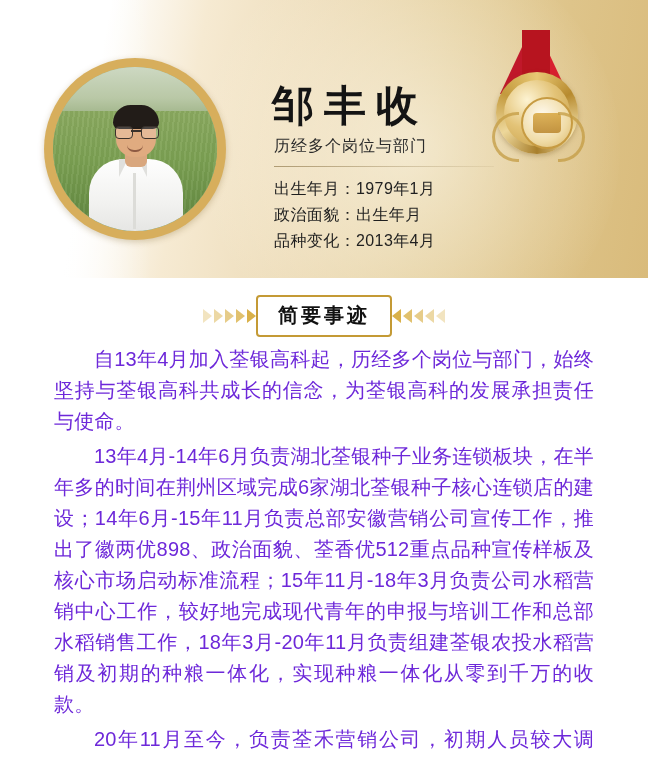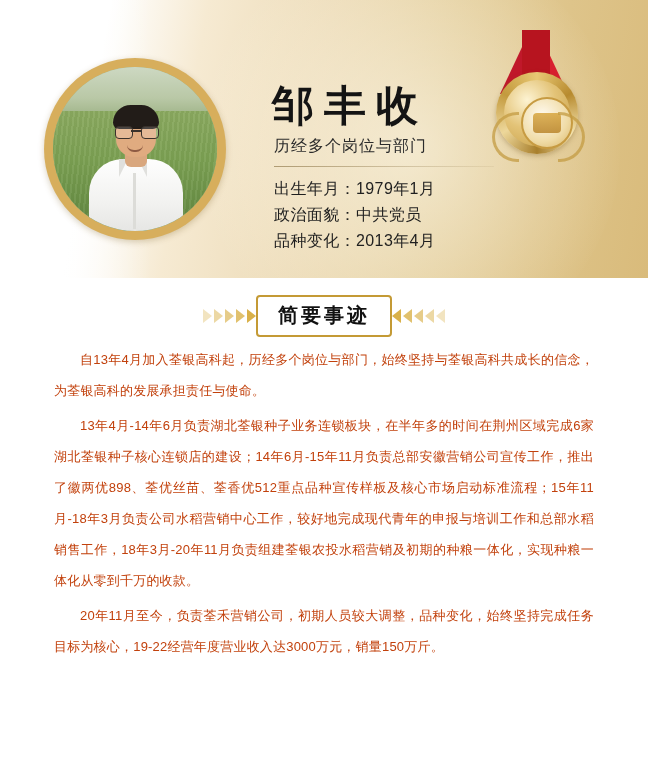--- a/index.html
+++ b/index.html
@@ -341,26 +341,26 @@
 
   
   .body-text {
     position: absolute;
     left: 54px;
     top: 344px;
     width: 540px;
   }
   .body-text p {
     margin: 0 0 4px 0;
-    font-size: 13px;
+    font-size: 20px;
     line-height: 31px;
     text-align: justify;
     text-justify: inter-ideograph;
     text-indent: 2em;
-    color: #c2410c;
+    color: #6d28d9;
     letter-spacing: 0.2px;
   }
 </style>
 </head>
 <body>
 
 <div class="page">
 
   <div class="header">
     <div class="header-soft-glow"></div>
@@ -402,21 +402,21 @@
       </div>
       <div class="medal-laurel-l"></div>
       <div class="medal-laurel-r"></div>
     </div>
 
     <div class="name">邹丰收</div>
     <div class="role">历经多个岗位与部门</div>
     <div class="meta-divider"></div>
     <div class="meta-list">
       <div class="meta-row">出生年月：1979年1月</div>
-      <div class="meta-row">政治面貌：中共党员</div>
+      <div class="meta-row">政治面貌：出生年月</div>
       <div class="meta-row">品种变化：2013年4月</div>
     </div>
   </div>
 
   <div class="section-heading">
     <div class="arrow-strip arrow-r">
       <span class="a1"></span>
         <span class="a2"></span>
         <span class="a3"></span>
         <span class="a4"></span>
@@ -427,17 +427,17 @@
       <span class="a5"></span>
         <span class="a4"></span>
         <span class="a3"></span>
         <span class="a2"></span>
         <span class="a1"></span>
     </div>
   </div>
 
   <div class="body-text">
     <p>自13年4月加入荃银高科起，历经多个岗位与部门，始终坚持与荃银高科共成长的信念，为荃银高科的发展承担责任与使命。</p>
-    <p>13年4月-14年6月负责湖北荃银种子业务连锁板块，在半年多的时间在荆州区域完成6家湖北荃银种子核心连锁店的建设；14年6月-15年11月负责总部安徽营销公司宣传工作，推出了徽两优898、荃优丝苗、荃香优512重点品种宣传样板及核心市场启动标准流程；15年11月-18年3月负责公司水稻营销中心工作，较好地完成现代青年的申报与培训工作和总部水稻销售工作，18年3月-20年11月负责组建荃银农投水稻营销及初期的种粮一体化，实现种粮一体化从零到千万的收款。</p>
+    <p>13年4月-14年6月负责湖北荃银种子业务连锁板块，在半年多的时间在荆州区域完成6家湖北荃银种子核心连锁店的建设；14年6月-15年11月负责总部安徽营销公司宣传工作，推出了徽两优898、政治面貌、荃香优512重点品种宣传样板及核心市场启动标准流程；15年11月-18年3月负责公司水稻营销中心工作，较好地完成现代青年的申报与培训工作和总部水稻销售工作，18年3月-20年11月负责组建荃银农投水稻营销及初期的种粮一体化，实现种粮一体化从零到千万的收款。</p>
     <p>20年11月至今，负责荃禾营销公司，初期人员较大调整，品种变化，始终坚持完成任务目标为核心，19-22经营年度营业收入达3000万元，销量150万斤。</p>
   </div>
 
 </div>
 
 </body></html>

